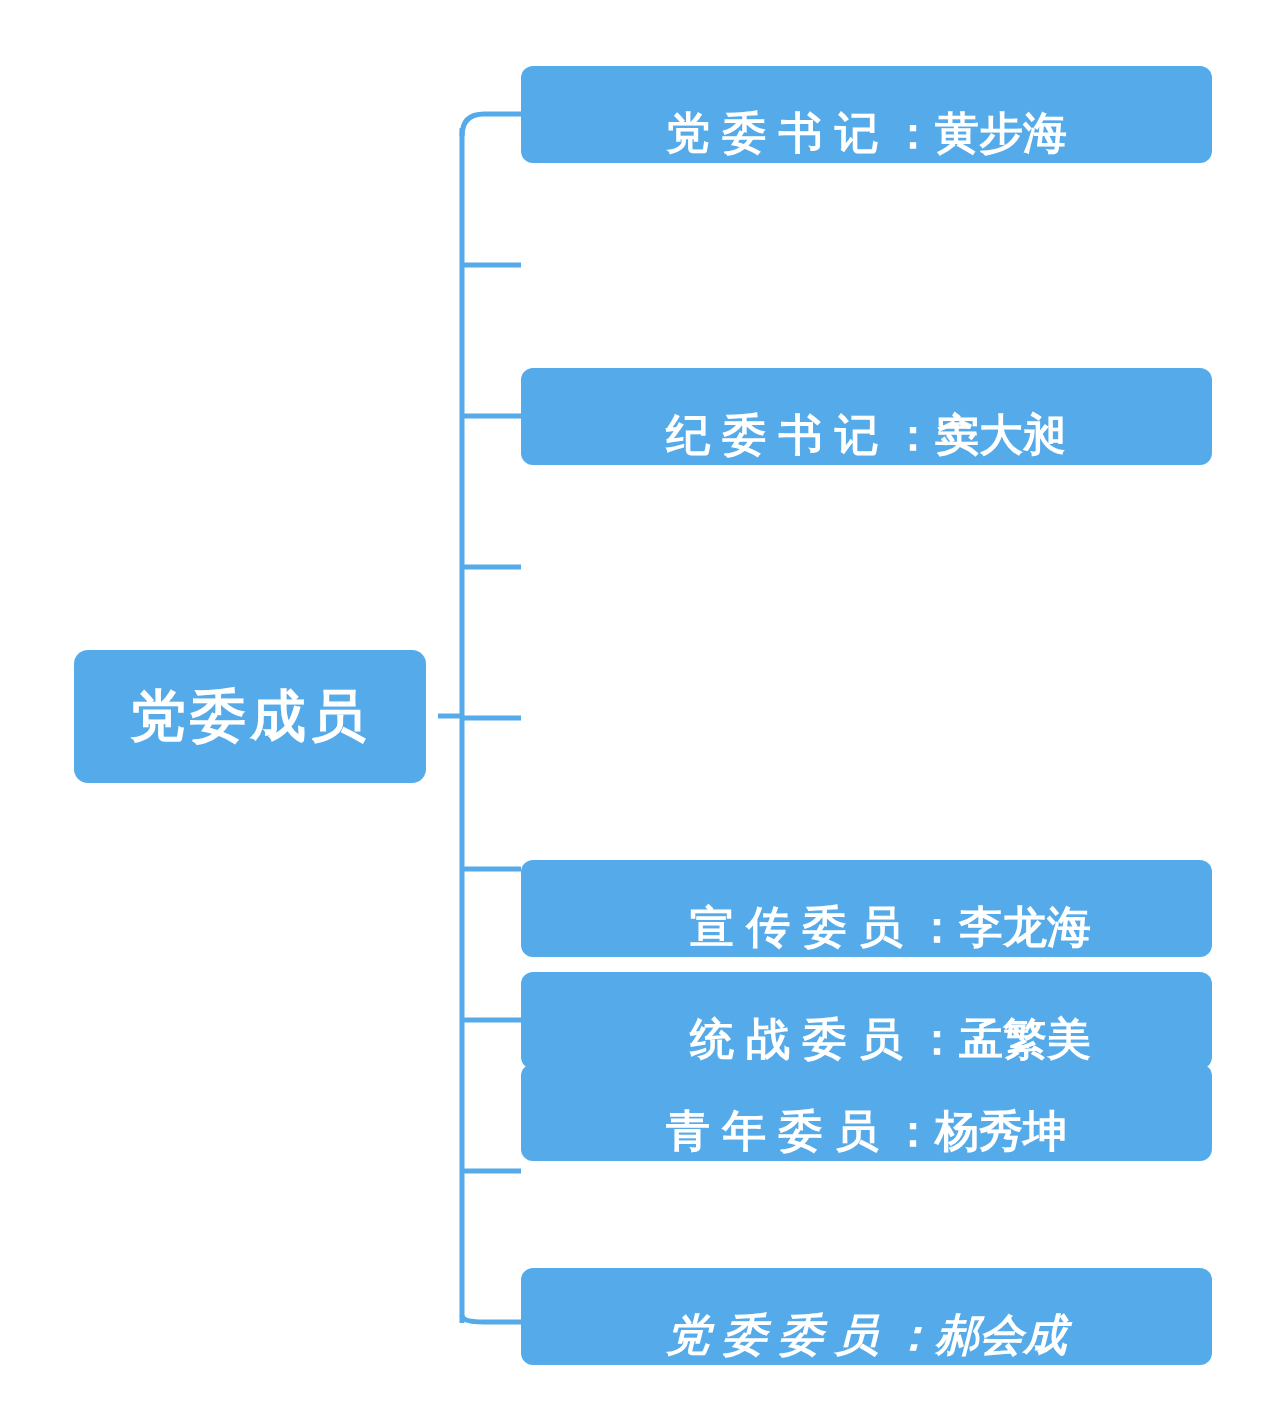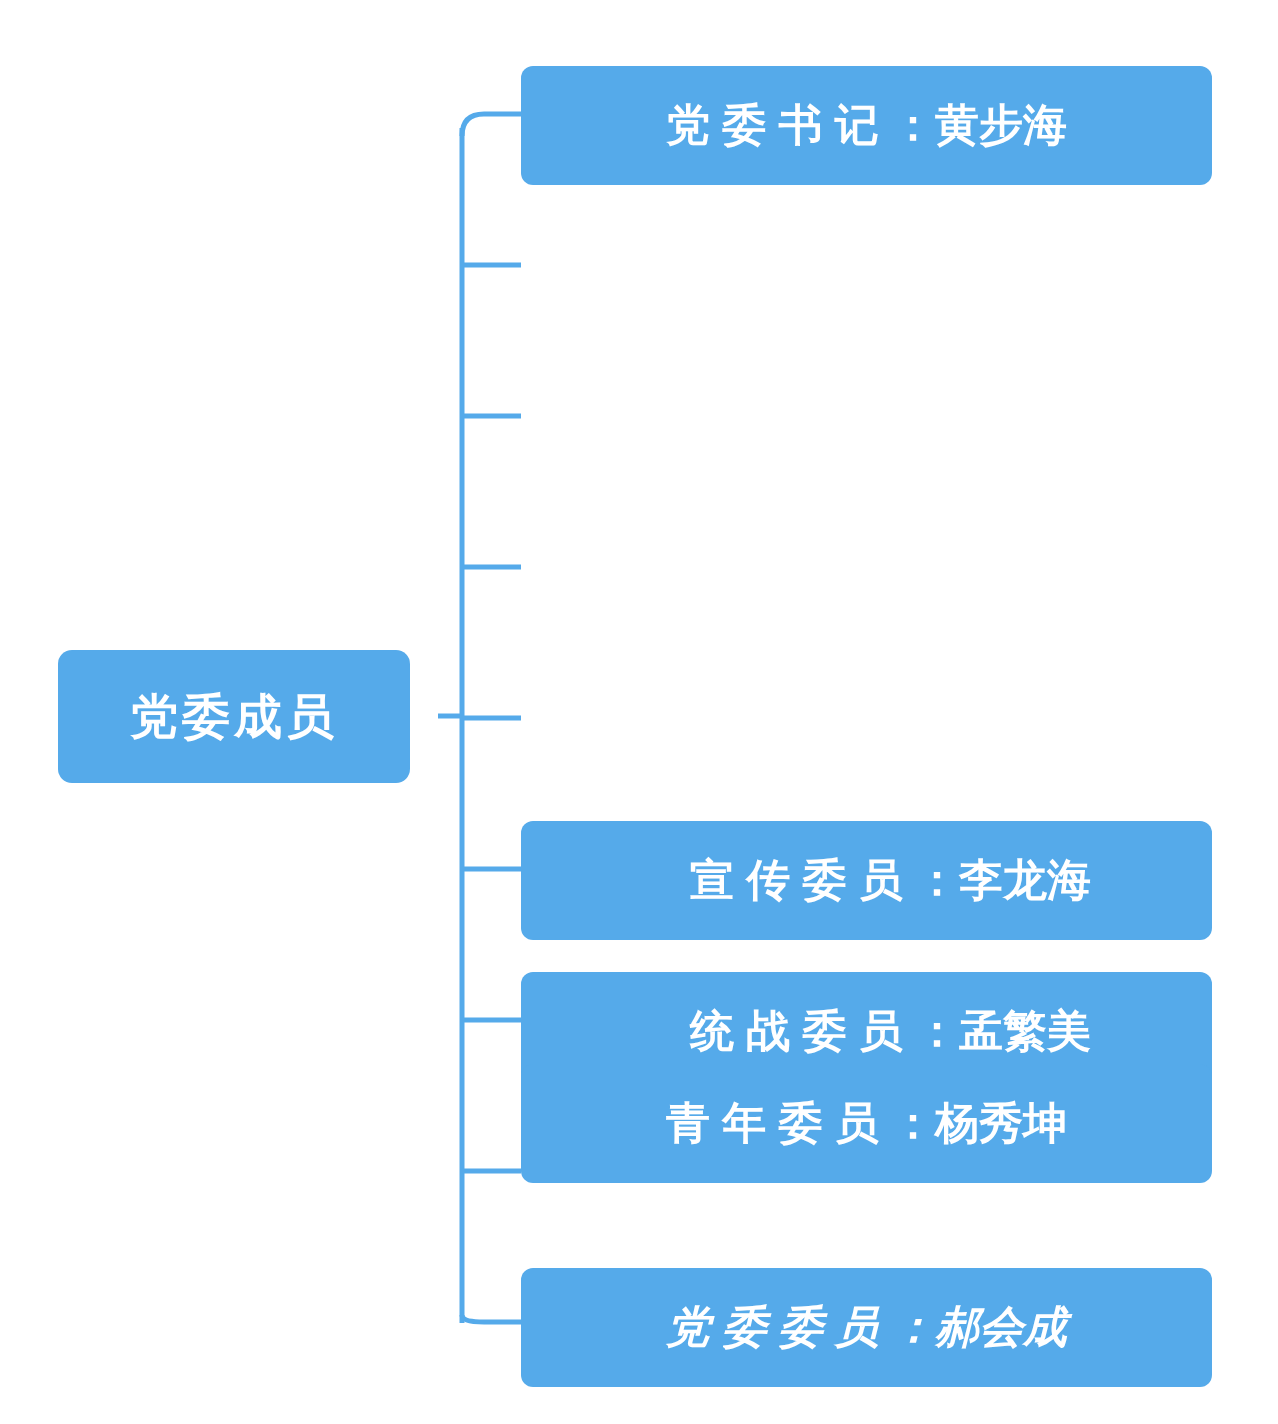--- a/index.html
+++ b/index.html
@@ -30,47 +30,48 @@
     box-sizing: border-box;
     background: #55aaea;
     border-radius: 12px;
     color: #ffffff;
     display: flex;
     align-items: center;
     justify-content: center;
     white-space: nowrap;
   }
   .root-node {
-    left: 58px;
+    left: 74px;
     top: 650px;
     width: 352px;
     height: 133px;
     border-radius: 14px;
-    font-size: 48px;
+    font-size: 56px;
     font-weight: bold;
     letter-spacing: 4px;
   }
   .child-node {
     left: 521px;
     width: 691px;
-    height: 119px;
+    height: 97px;
     font-size: 44px;
     font-weight: bold;
+    align-items: flex-end;
   }
   .child-node .label {
     display: block;
     padding: 0 14px;
   }
   
   .c0 { top: 66px; }
   .c1 { top: 217px; }
   .c2 { top: 368px; }
   .c3 { top: 519px; }
   .c4 { top: 670px; }
-  .c5 { top: 821px; padding-left: 48px; }
+  .c5 { top: 860px; padding-left: 48px; }
   .c6 { top: 972px; padding-left: 48px; }
   .c7 { top: 1064px; }
   .c8 { top: 1268px; font-style: italic; }
 </style>
 </head>
 <body>
 
 <div id="canvas">
 
   <svg id="connector-layer" viewBox="0 0 1278 1424" xmlns="http://www.w3.org/2000/svg">
@@ -90,20 +91,23 @@
     <path d="M462 1315 Q462 1322 484 1322 L521 1322" fill="none" stroke="#55aaea" stroke-width="5"></path>
   </svg>
 
   <div class="node root-node">
     <span class="label">党委成员</span>
   </div>
 
   <div class="node child-node c0">
     <span class="label">党 委 书 记 ：黄步海</span>
   </div>
+  <div class="node child-node c2">
+    <span class="label">纪 委 书 记 ：窦大昶</span>
+  </div>
   <div class="node child-node c5">
     <span class="label">宣 传 委 员 ：李龙海</span>
   </div>
   <div class="node child-node c6">
     <span class="label">统 战 委 员 ：孟繁美</span>
   </div>
   <div class="node child-node c7">
     <span class="label">青 年 委 员 ：杨秀坤</span>
   </div>
   <div class="node child-node c8">

